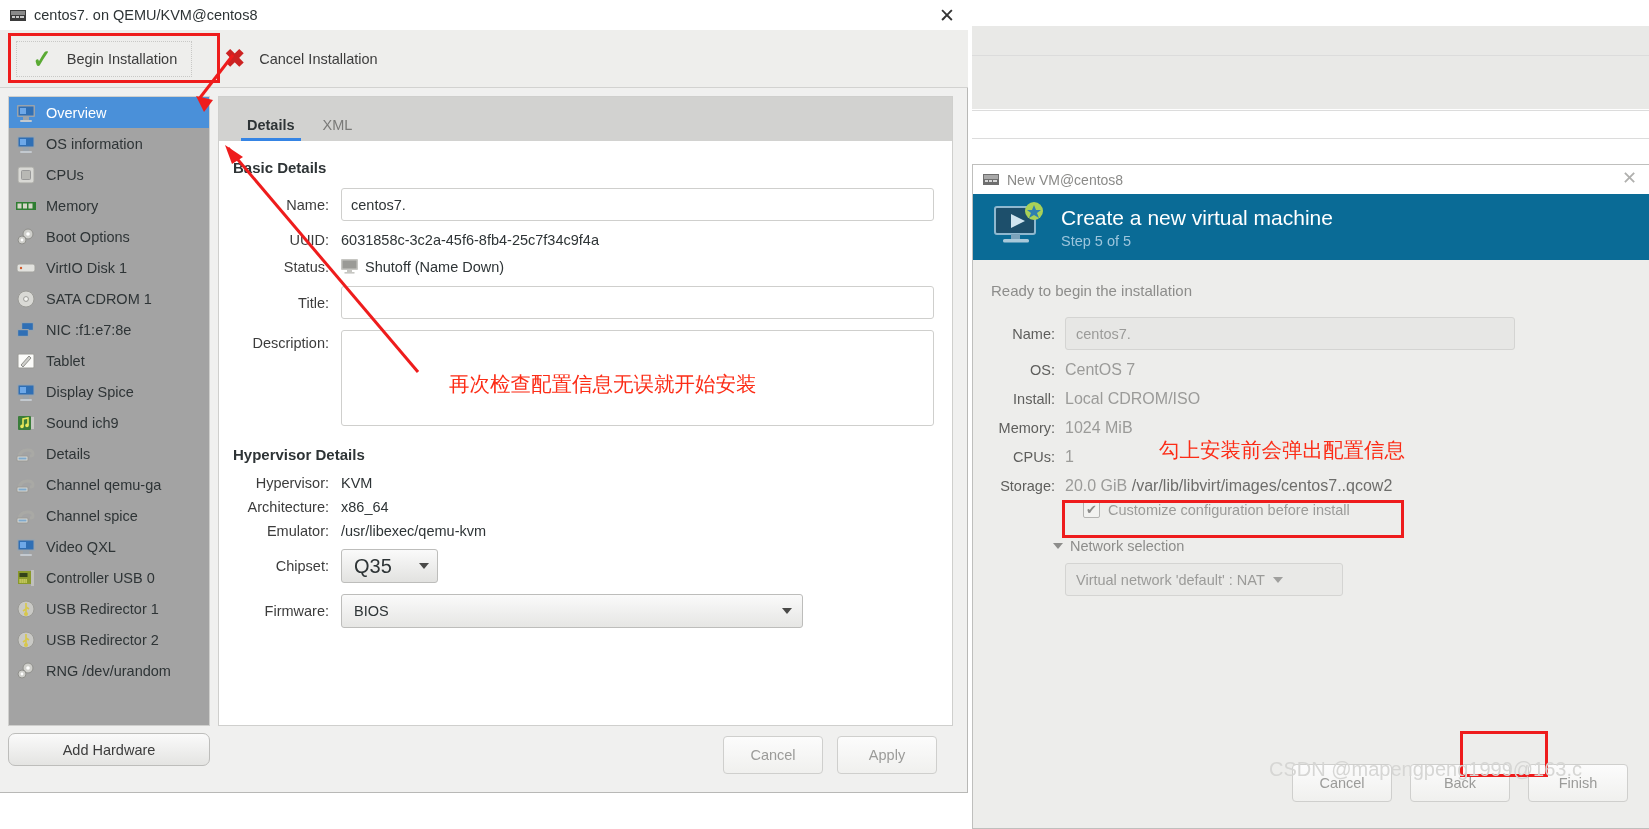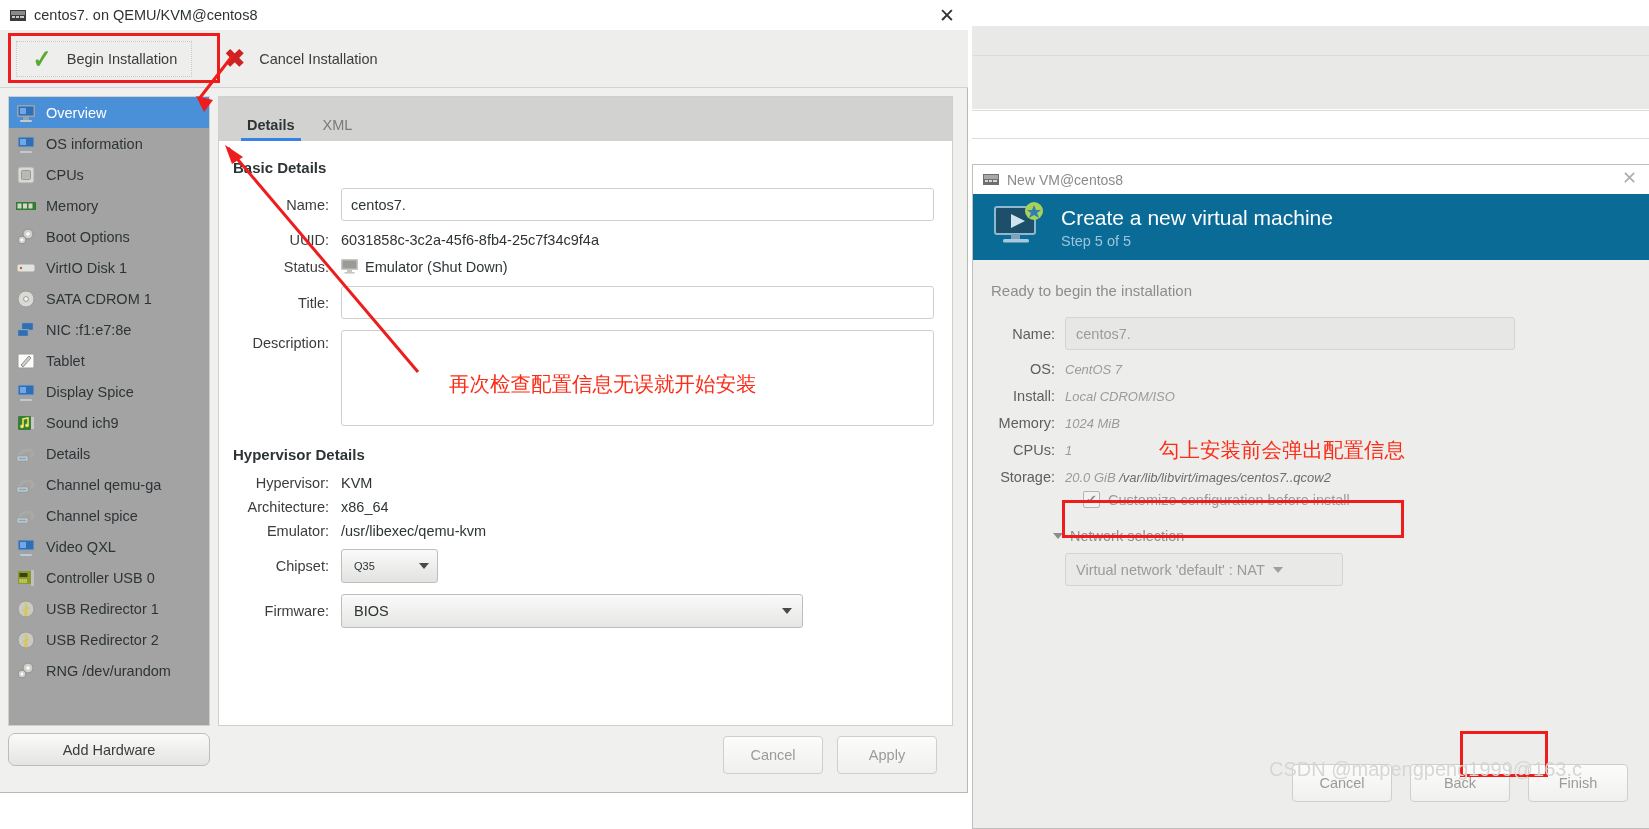--- a/index.html
+++ b/index.html
@@ -91,21 +91,21 @@
     flex:1; height:33px; border:1px solid #cfcfcd; border-radius:3px; background:#fff;
     display:flex; align-items:center; padding-left:9px; font-size:14.5px; color:#2e3436;
   }
   .farea {
     flex:1; height:96px; border:1px solid #cfcfcd; border-radius:3px; background:#fff;
   }
   .mon-ico { width:17px; height:15px; margin-right:7px; display:inline-block; vertical-align:-2px; }
   .combo-sm {
     width:97px; height:34px; background:linear-gradient(#fafafa,#e2e2e0);
     border:1px solid #bdbdbb; border-radius:3px; display:flex; align-items:center;
-    padding: 0 8px 0 12px; font-size:11px; color:#2e3436; justify-content:space-between;
+    padding: 0 8px 0 12px; font-size:20px; color:#2e3436; justify-content:space-between;
   }
   .combo-lg {
     flex:1; max-width:462px; height:34px; background:linear-gradient(#fafafa,#e6e6e4);
     border:1px solid #bdbdbb; border-radius:3px; display:flex; align-items:center;
     padding: 0 10px 0 12px; font-size:14.5px; color:#2e3436; justify-content:space-between;
   }
   .caret { width:0;height:0;border-left:5px solid transparent;border-right:5px solid transparent;border-top:6px solid #4a4a48; }
 
   .vm-footer { position:absolute; left:218px; top:727px; width:735px; height:56px; display:flex; align-items:center; justify-content:flex-end; gap:14px; padding-right:16px; }
   .gbtn {
@@ -126,21 +126,21 @@
   .nvm-close { position:absolute; right:12px; top:4px; font-size:18px; color:#b0b0ae; line-height:1; }
   .nvm-banner {
     height:66px; background:#0a6b96; display:flex; align-items:center; padding-left:16px; gap:16px;
   }
   .nvm-banner-txt h2 { margin:0; font-size:21px; font-weight:normal; color:#ffffff; }
   .nvm-banner-txt p { margin:3px 0 0 0; font-size:14.5px; color:#9cc5dc; }
   .nvm-body { padding: 22px 0 0 0; }
   .nvm-ready { font-size:15px; color:#8d8d8b; padding-left:18px; margin-bottom:18px; }
   .nrow { display:flex; align-items:center; margin-bottom:11px; }
   .nlabel { width:92px; text-align:right; padding-right:10px; font-size:14.5px; color:#5e5e5c; flex:none; }
-  .nval { font-size:13px; color:#9b9b99;font-style:italic; }
+  .nval { font-size:16px; color:#9b9b99; }
   .nval b { font-weight:normal; color:#6d6d6b; }
   .ntext {
     width:450px; height:33px; background:#e7e7e5; border:1px solid #d4d4d2; border-radius:3px;
     display:flex; align-items:center; padding-left:10px; font-size:14.5px; color:#9b9b99;
   }
   .ncheckrow { display:flex; align-items:center; gap:8px; padding-left:110px; margin-top:6px; }
   .ncheck {
     width:17px;height:17px;border:1px solid #b4b4b2;border-radius:2px;background:#f2f2f0;
     display:flex;align-items:center;justify-content:center;font-size:13px;color:#8a8a88;
   }
@@ -402,21 +402,21 @@
         <div class="frow">
           <div class="flabel">Status:</div>
           <div class="fval">
             <span class="mon-ico">
               <svg width="17" height="15" viewBox="0 0 17 15">
                   <rect x="0" y="0" width="17" height="11" rx="1" fill="#c6c6c2"></rect>
                   <rect x="1.5" y="1.5" width="14" height="8" fill="#9a9a96"></rect>
                   <rect x="6" y="11" width="5" height="2" fill="#c6c6c2"></rect>
                   <rect x="3.5" y="13" width="10" height="1.6" fill="#c6c6c2"></rect>
                 </svg>
-            </span><span>Emulator (Shut Down)</span>
+            </span><span>Shutoff (Name Down)</span>
           </div>
         </div>
 
         <div class="frow">
           <div class="flabel">Title:</div>
           <div class="ftext">
             <span></span>
           </div>
         </div>
 

